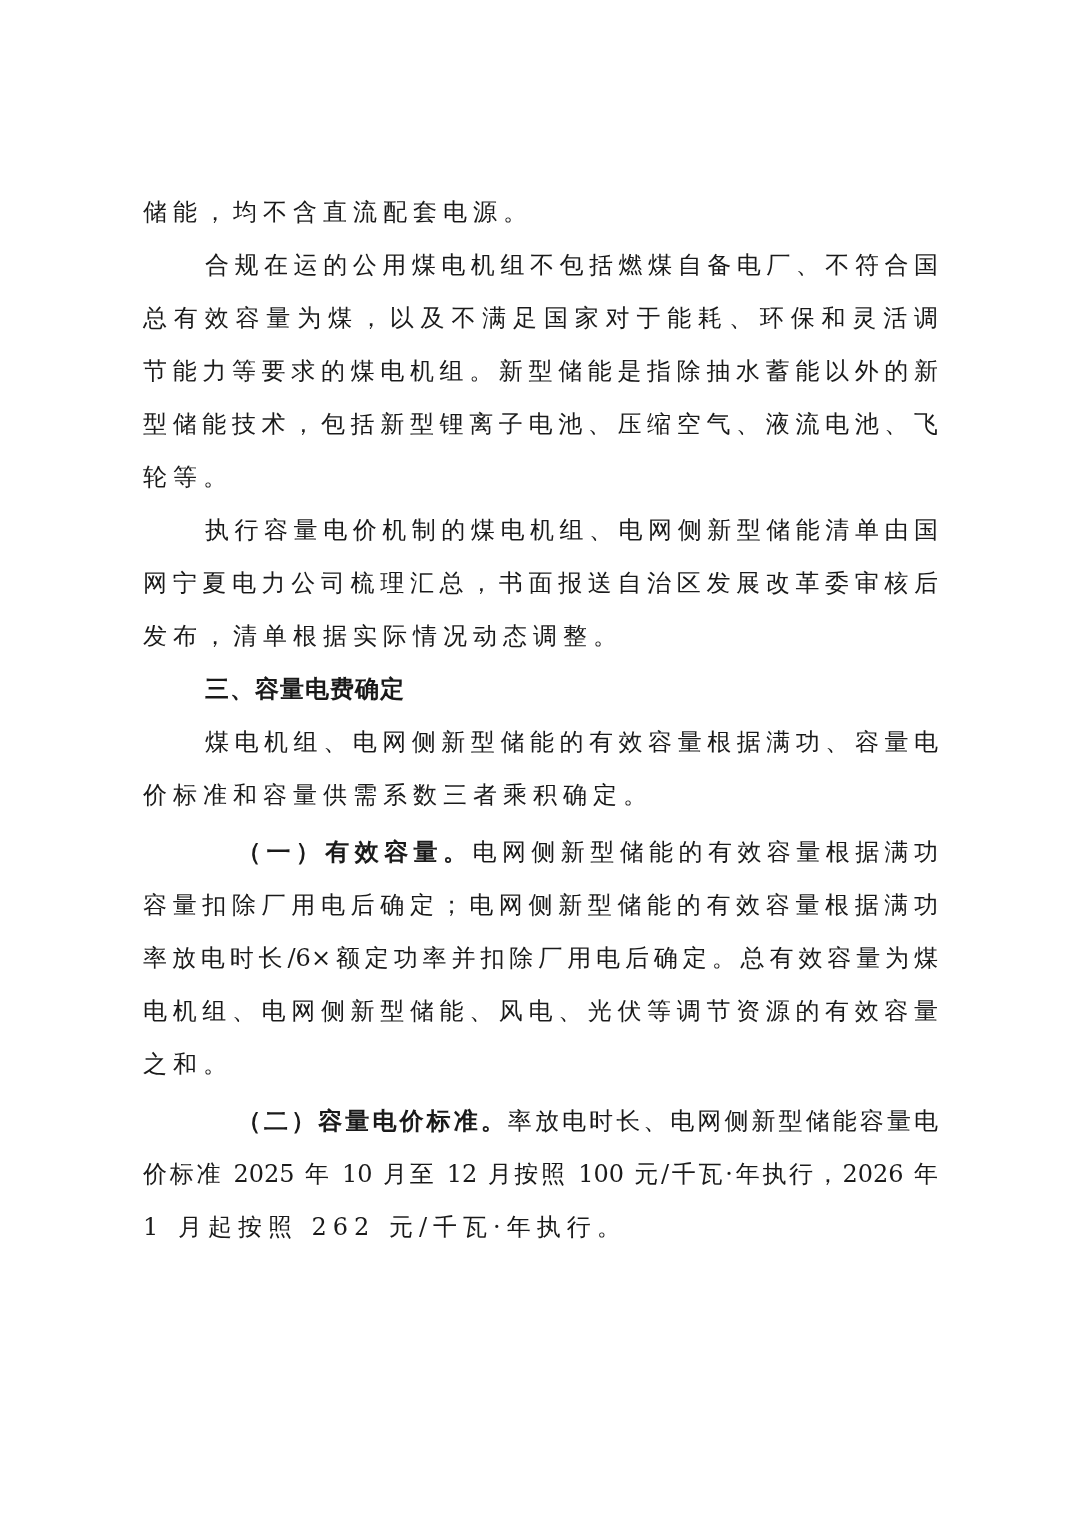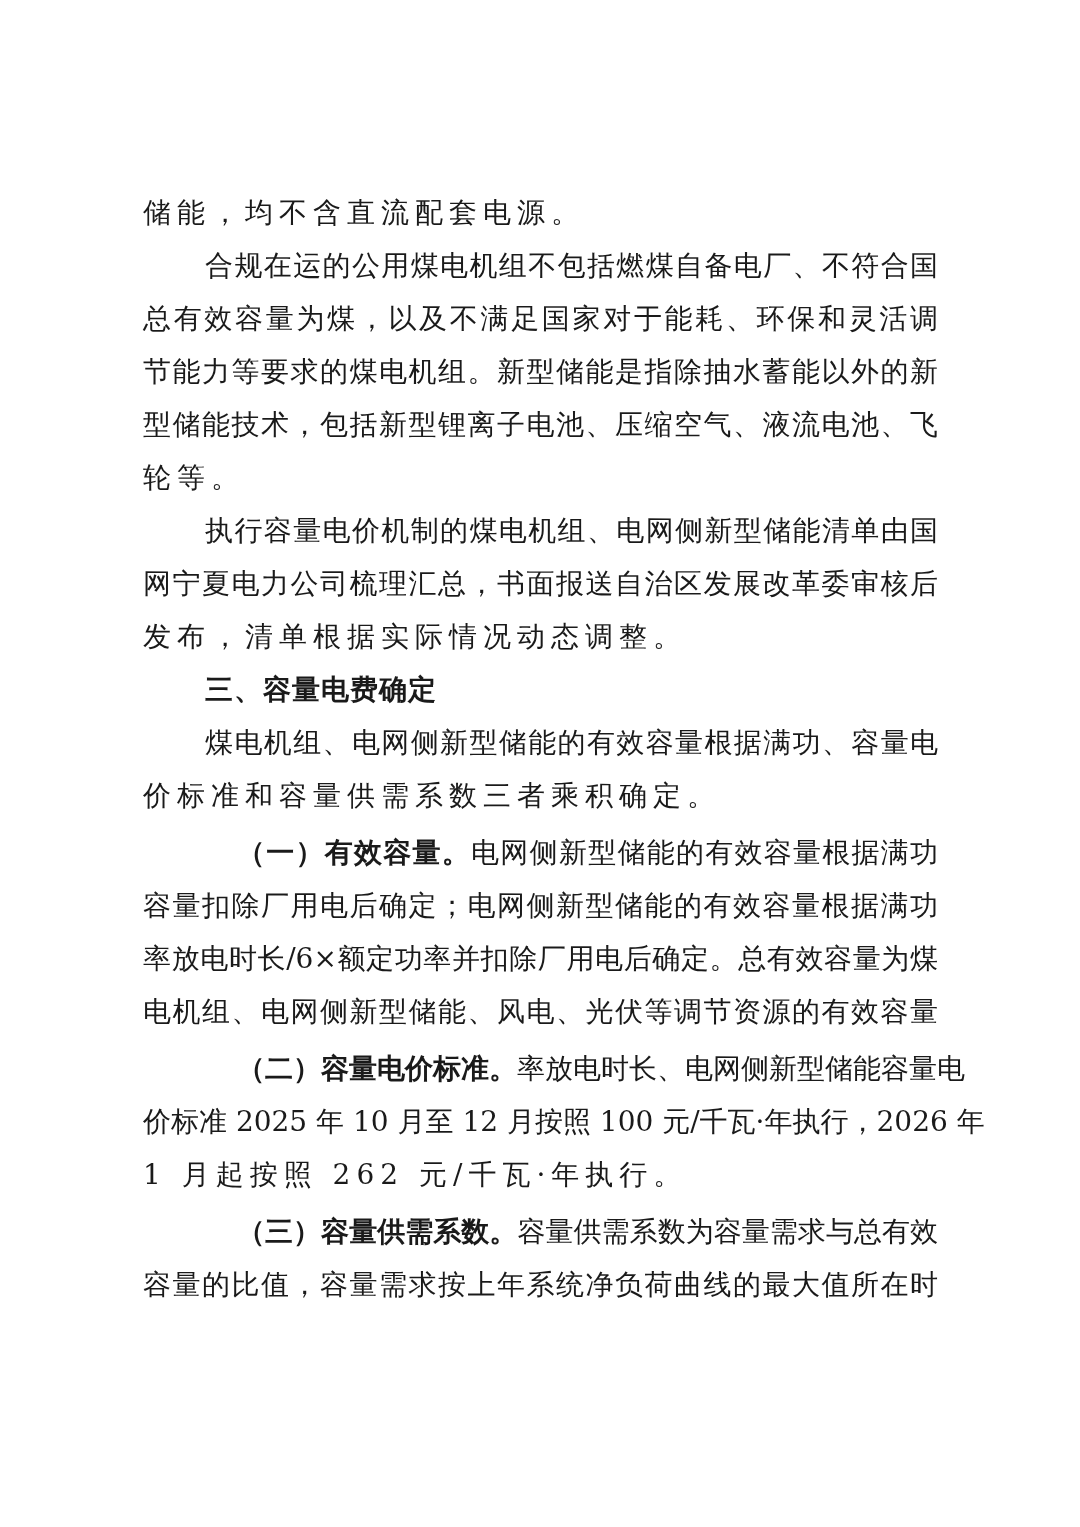--- a/index.html
+++ b/index.html
@@ -17,21 +17,21 @@
     }
     .page {
       position: absolute;
       left: 143px;
       top: 186px;
       width: 795px;
     }
     .line {
       height: 53px;
       line-height: 53px;
-      font-size: 28px;
+      font-size: 24px;
       white-space: nowrap;
       text-align: justify;
       text-align-last: justify;
       letter-spacing: 0;
     }
     .line.last {
       text-align-last: left;
       letter-spacing: 6px;
     }
     .indent {
@@ -85,30 +85,27 @@
     <div class="line last">价标准和容量供需系数三者乘积确定。</div>
   </div>
 
   <div class="gap"></div>
 
   <div class="para">
     <div class="line indent"><span class="bold">（一）有效容量。</span><span>电网侧新型储能的有效容量根据满功</span></div>
     <div class="line">容量扣除厂用电后确定；电网侧新型储能的有效容量根据满功</div>
     <div class="line">率放电时长/6×额定功率并扣除厂用电后确定。总有效容量为煤</div>
     <div class="line">电机组、电网侧新型储能、风电、光伏等调节资源的有效容量</div>
+    <div class="line last">之和。</div>
   </div>
 
   <div class="gap"></div>
 
   <div class="para">
     <div class="line indent"><span class="bold">（二）容量电价标准。</span><span>率放电时长、电网侧新型储能容量电</span></div>
     <div class="line">价标准 2025 年 10 月至 12 月按照 100 元/千瓦·年执行，2026 年</div>
     <div class="line last">1 月起按照 262 元/千瓦·年执行。</div>
   </div>
 
   <div class="gap"></div>
 
-  <div class="para">
-    <div class="line indent"><span class="bold">（三）容量供需系数。</span><span>容量供需系数为容量需求与总有效</span></div>
-    <div class="line">容量的比值，容量需求按上年系统净负荷曲线的最大值所在时</div>
-  </div>
 
 </div>
 
 </body></html>

